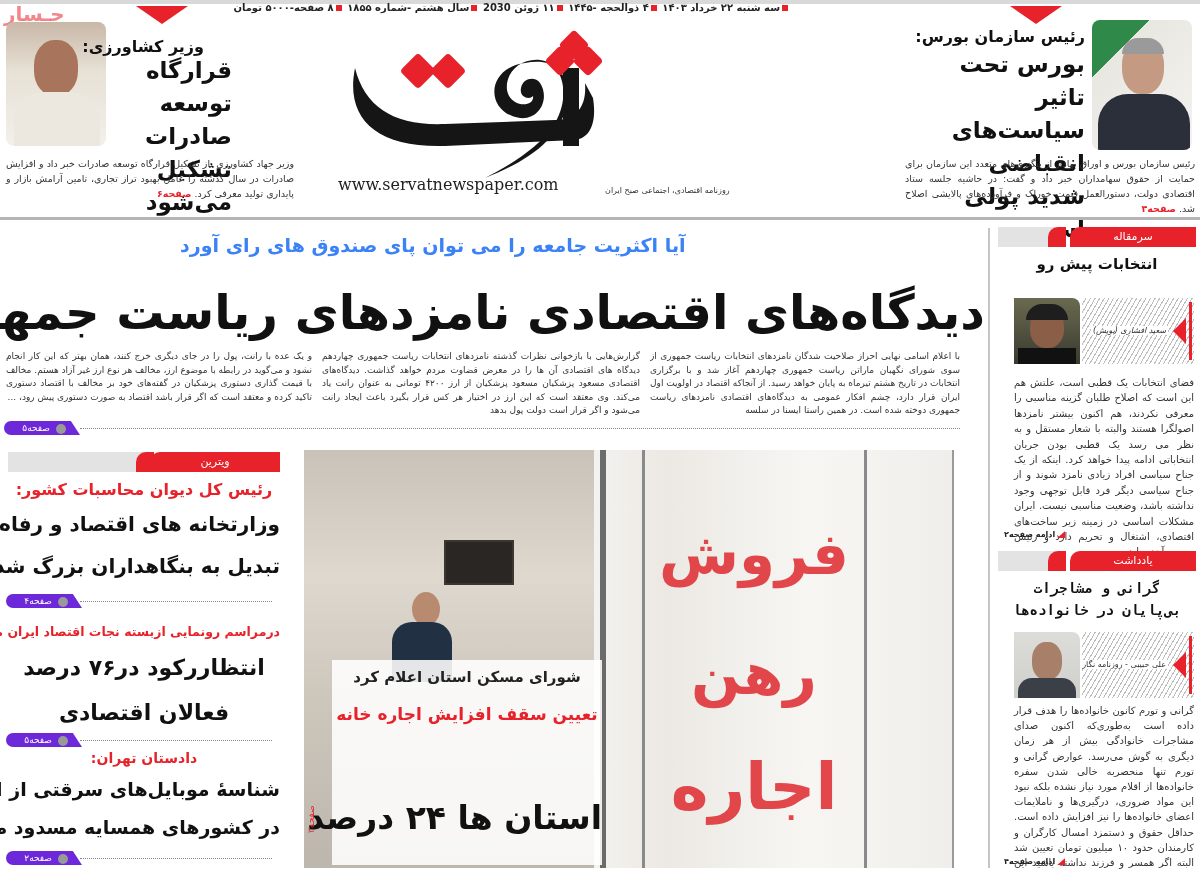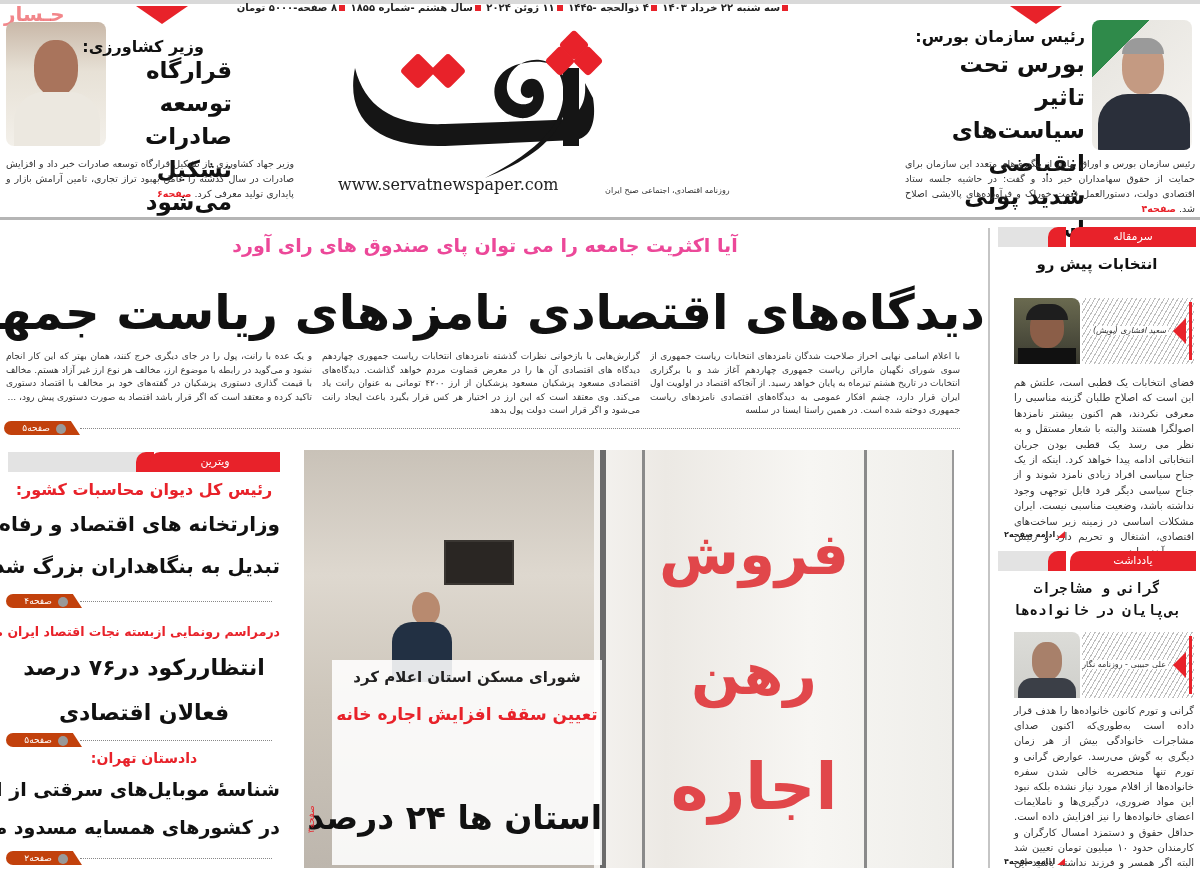--- a/index.html
+++ b/index.html
@@ -20,27 +20,27 @@
 
   
   .red-tri { position: absolute; width: 0; height: 0; border-left: 26px solid transparent; border-right: 26px solid transparent; border-top: 18px solid #e8222a; }
   .teaser-photo { position: absolute; border-radius: 8px; overflow: hidden; }
   .teaser-kicker { position: absolute; font-weight: bold; font-size: 16px; color: #111; white-space: nowrap; text-align: right; }
   .teaser-title { position: absolute; font-weight: bold; font-size: 23px; line-height: 33px; color: #111; text-align: right; }
   .teaser-body { position: absolute; font-size: 9.5px; line-height: 15px; color: #333; text-align: justify; text-align-last: right; }
   .teaser-body .pg { color: #e8222a; font-weight: bold; }
 
   
-  .kicker-main { position: absolute; top: 234px; left: 180px; width: 610px; text-align: center; font-size: 19px; font-weight: bold; color: #ec4899; }
+  .kicker-main { position: absolute; top: 234px; left: 180px; width: 610px; text-align: left; font-size: 19px; font-weight: bold; color: #3b82f6; }
   .headline-main { position: absolute; top: 272px; left: 0; width: 985px; text-align: center; font-size: 48px; font-weight: 900; color: #111; letter-spacing: -1px; line-height: 80px; white-space: nowrap; }
 
   .cols { position: absolute; top: 350px; height: 68px; font-size: 9px; line-height: 13.5px; color: #333; text-align: justify; overflow: hidden; }
   .dotline { position: absolute; height: 0; border-top: 1px dotted #888; }
 
-  .page-tag { position: absolute; height: 14px; background: #c2410c; color: #fff; font-size: 9px; line-height: 14px; padding: 0 14px 0 8px;
+  .page-tag { position: absolute; height: 14px; background: #6d28d9; color: #fff; font-size: 9px; line-height: 14px; padding: 0 14px 0 8px;
     clip-path: polygon(0 0, 88% 0, 100% 100%, 0 100%); border-radius: 7px 0 0 7px; white-space: nowrap; }
   .page-tag .dot { display: inline-block; width: 10px; height: 10px; border-radius: 5px; background: #999; vertical-align: middle; margin-left: 6px; }
 
   
   .banner { position: absolute; height: 20px; }
   .banner .grey { position: absolute; top: 0; height: 20px; background: #e3e3e3; }
   .banner .red { position: absolute; top: 0; right: 0; height: 20px; background: #e8222a; color: #fff; font-size: 11px; line-height: 20px; text-align: center; border-radius: 10px 0 0 0; }
   .banner .hook { position: absolute; top: 0; width: 18px; height: 20px; background: #e8222a; border-radius: 10px 0 0 0; }
 
   
@@ -80,21 +80,21 @@
 </style>
 </head>
 <body>
 
 <div class="topline"></div>
 <div class="watermark">جـسار</div>
 
 <div class="dateline">
   <span class="sq"></span><span>سه شنبه ۲۲ خرداد ۱۴۰۳</span>
   <span class="sq"></span><span>۴ ذوالحجه -۱۴۴۵</span>
-  <span class="sq"></span><span>۱۱ ژوئن ۲۰۲۴</span>
+  <span class="sq"></span><span>۱۱ ژوئن 2030</span>
   <span class="sq"></span><span>سال هشتم -شماره ۱۸۵۵</span>
   <span class="sq"></span><span>۸ صفحه-۵۰۰۰ تومان</span>
 </div>
 
 <div class="logo" title="">
   <svg width="270" height="180" viewBox="0 0 270 180">
 
     <path d="M20 40 C 10 90, 40 120, 110 118 L 240 112 C 255 110, 262 95, 258 70 L 250 55 C 252 80, 240 92, 220 92 L 110 96 C 60 98, 30 80, 20 40 Z" fill="#151515"></path>
 
     <path d="M190 35 C 150 40, 150 85, 185 90 C 205 92, 215 70, 205 55 C 200 48, 188 50, 186 60 C 184 70, 195 72, 198 68 C 200 80, 175 80, 172 62 C 170 45, 185 30, 205 32 C 230 35, 235 70, 220 95 C 205 120, 170 140, 150 150 C 180 138, 230 115, 232 70 C 234 40, 215 30, 190 35 Z" fill="#151515"></path>

